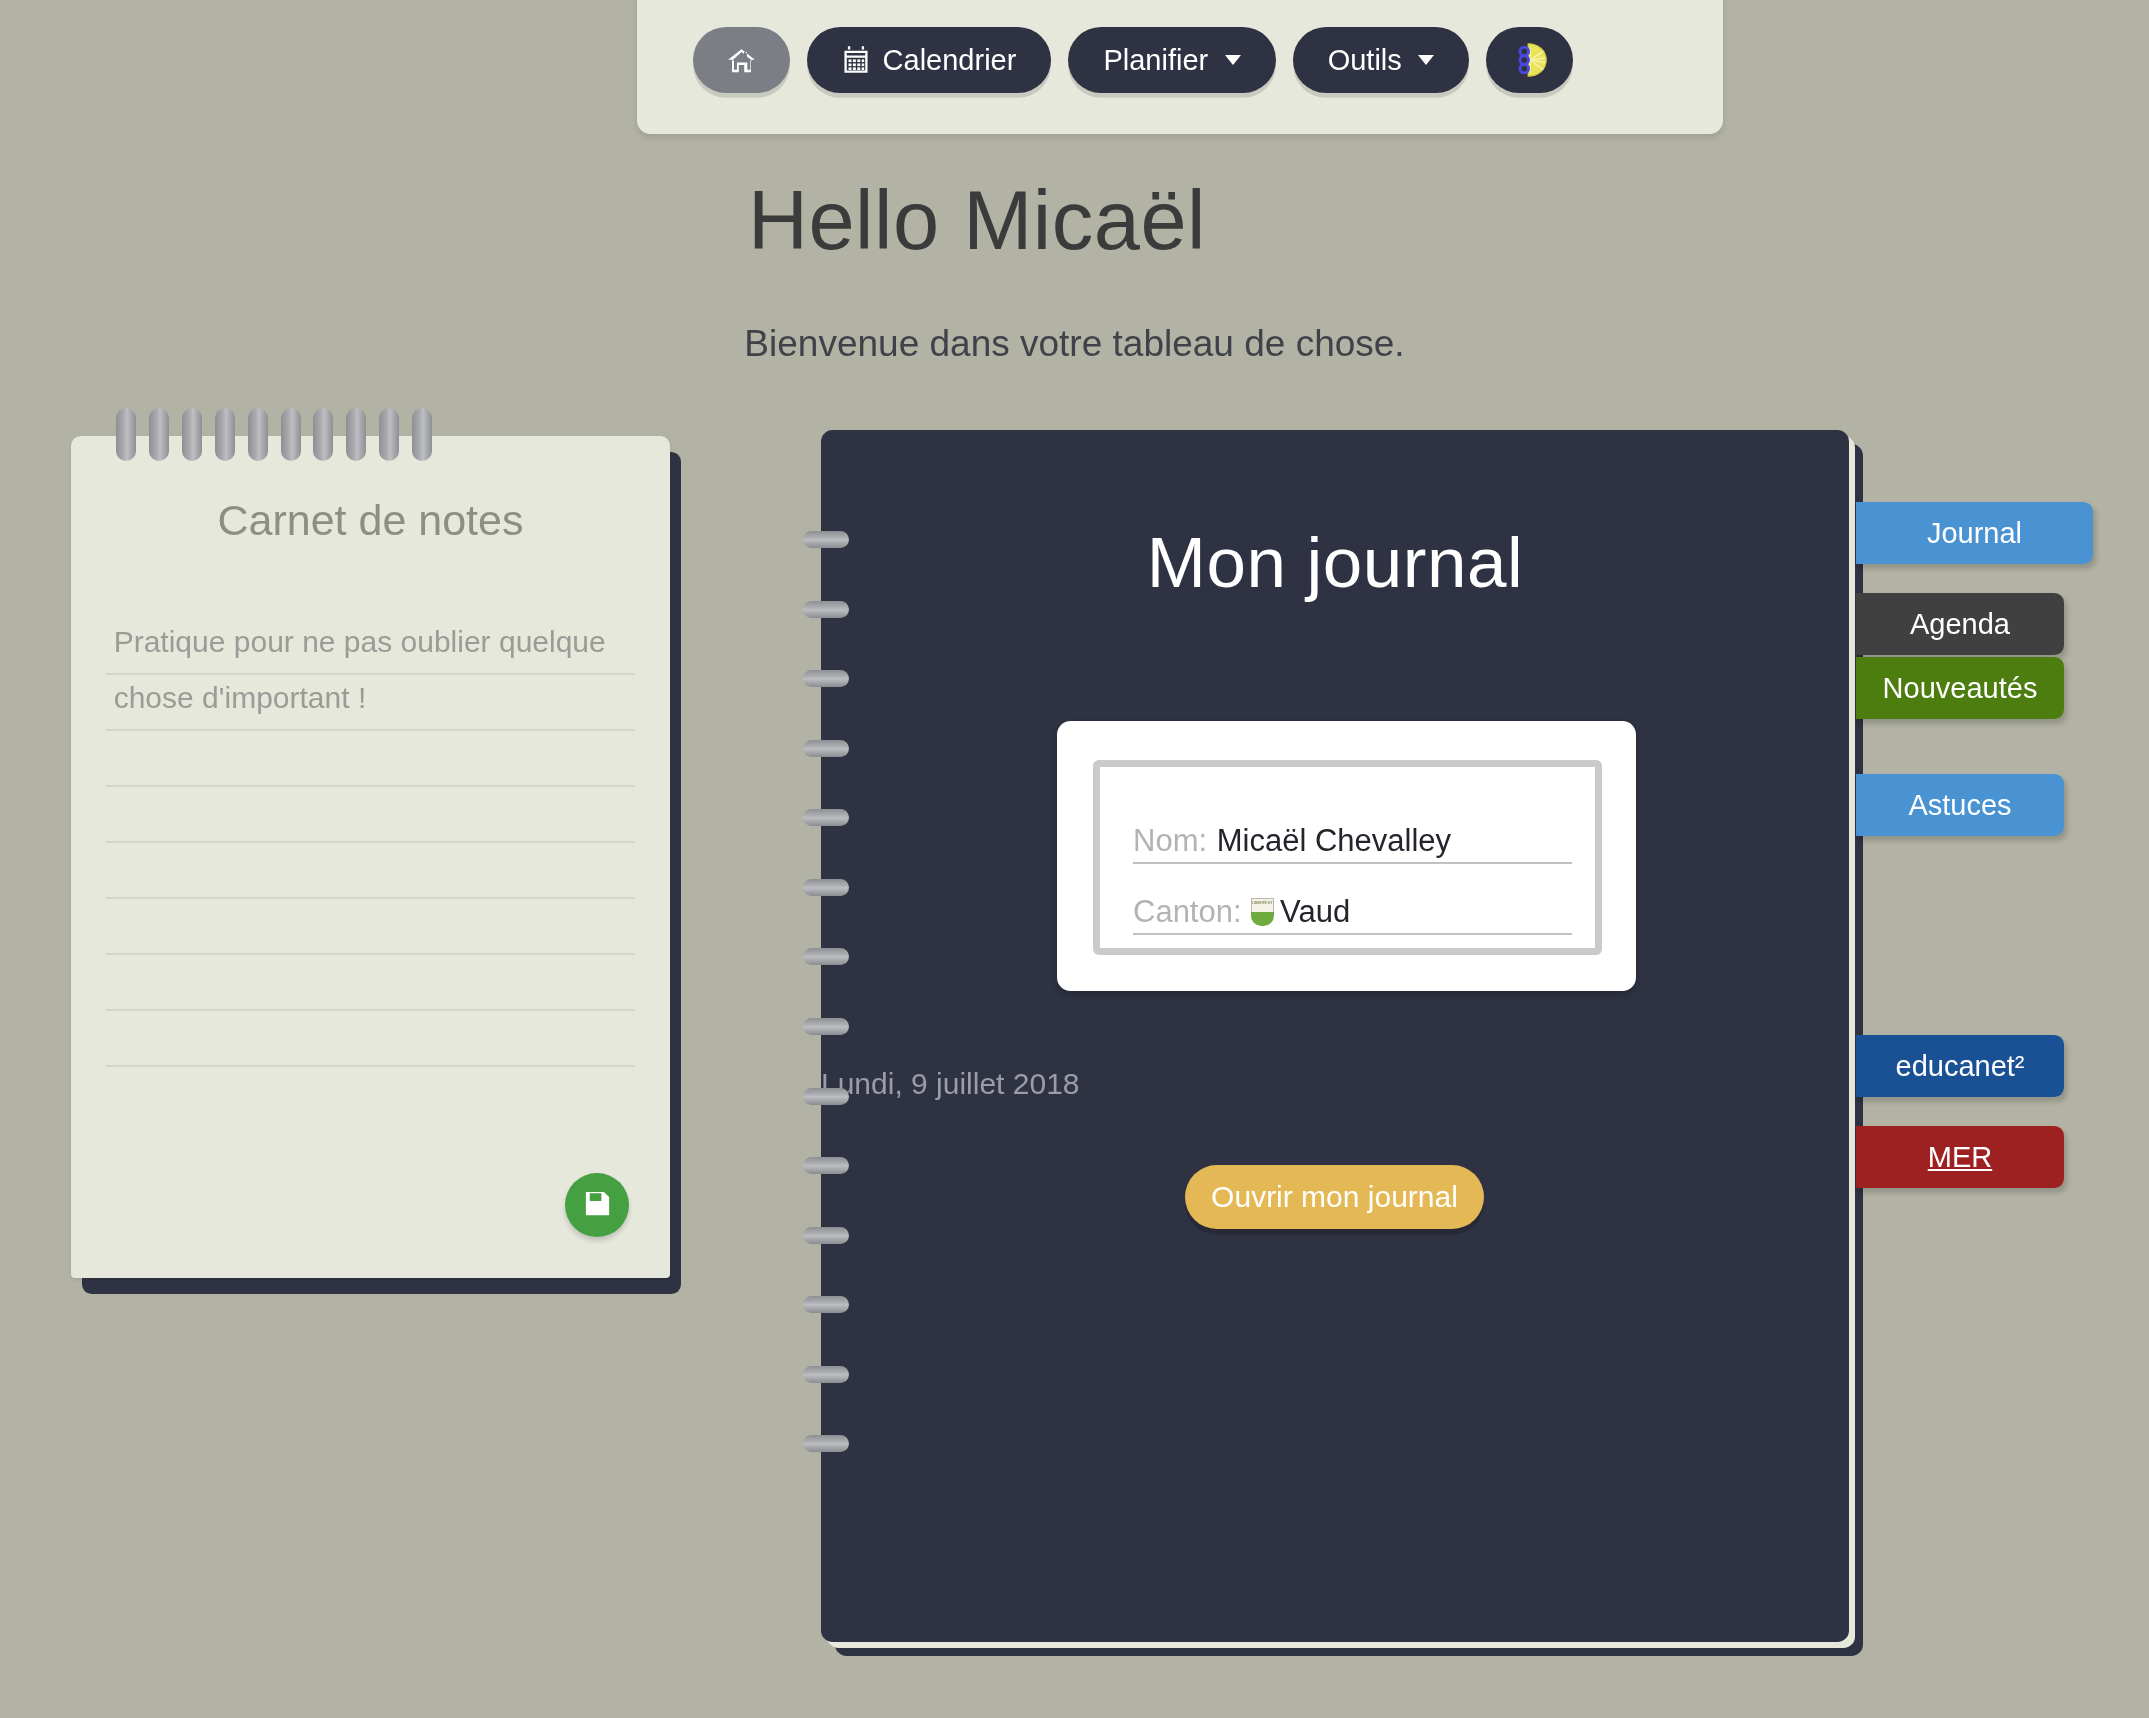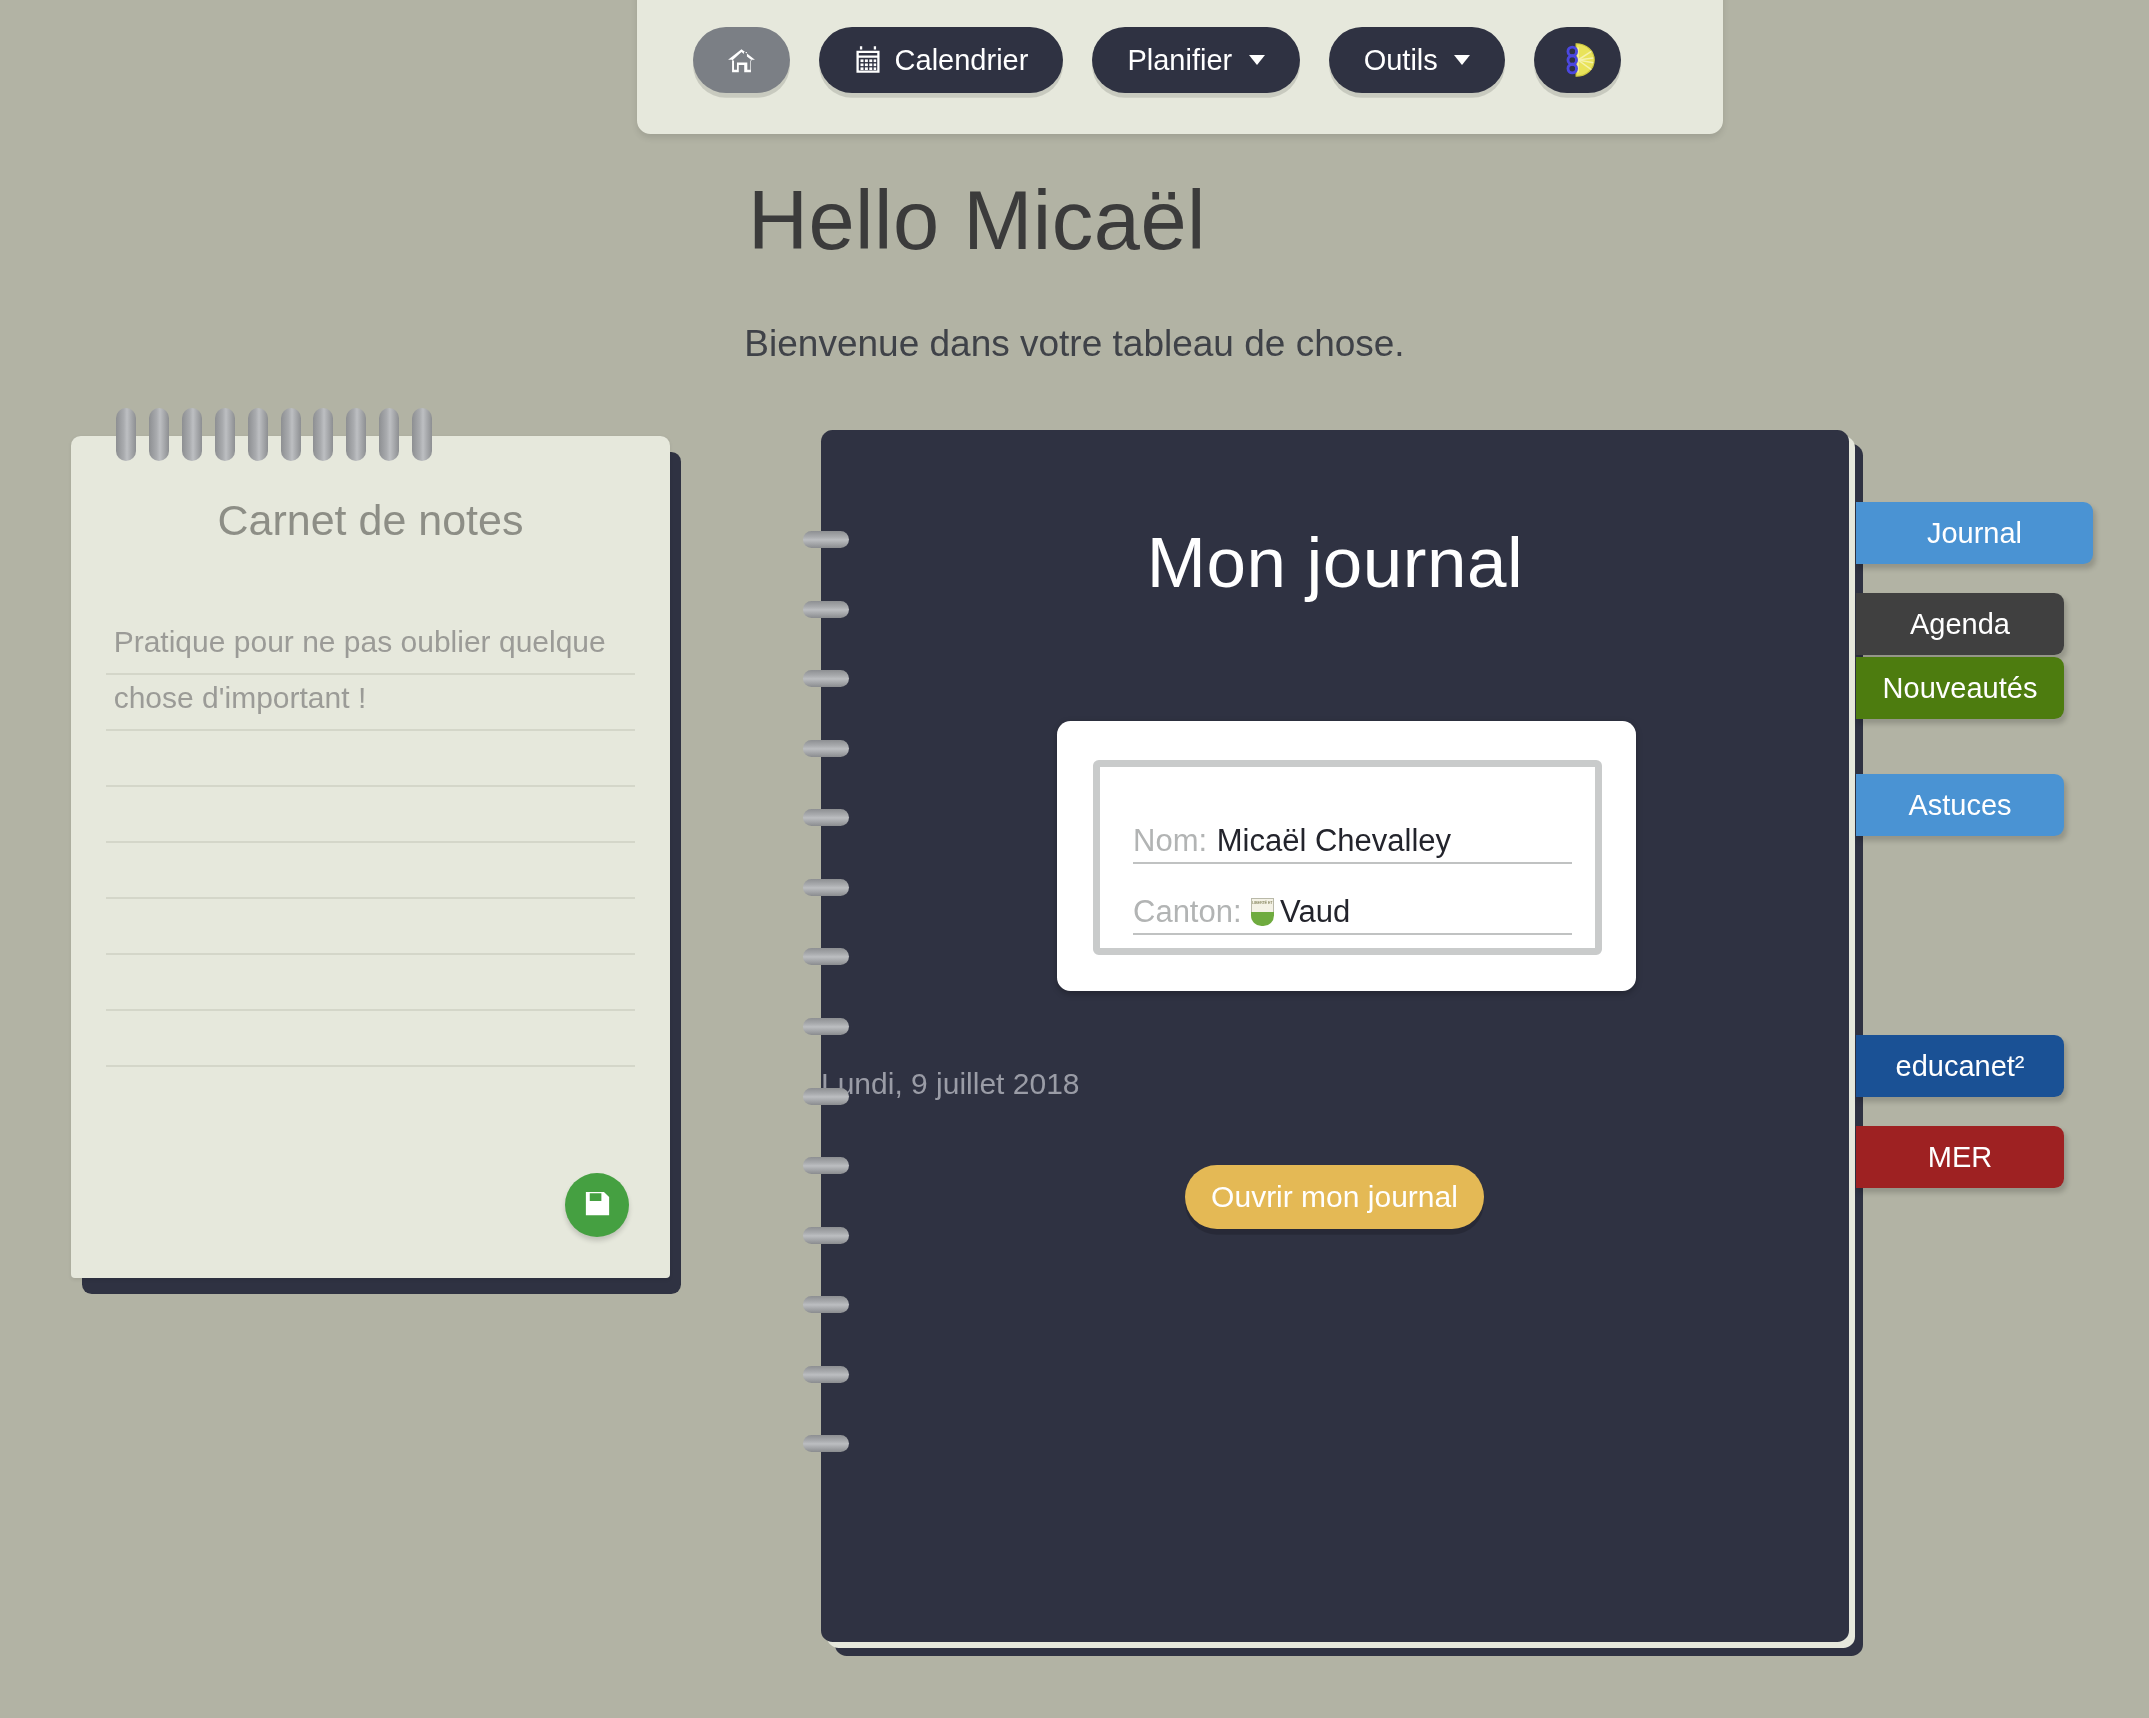--- a/index.html
+++ b/index.html
@@ -27,21 +27,21 @@
     background: #e6e8dc;
     border-radius: 13.5px;
     box-shadow: 0 3.9px 6.8px rgba(0,0,0,0.10);
   }
   .navbar {
     position: absolute;
     left: 56px;
     top: 52px;
     display: flex;
     align-items: center;
-    gap: 29px;
+    gap: 17px;
   }
   .nav-btn {
     background: #2f3242;
     color: #ffffff;
     border: none;
     border-radius: 39px;
     height: 66px;
     padding: 0 35px;
     font-size: 29px;
     font-family: "Liberation Sans", sans-serif;
@@ -529,15 +529,15 @@
   </div>
 <div class="journal-date">Lundi, 9 juillet 2018</div>
 <button class="open-journal-btn">Ouvrir mon journal</button>
 
 <div class="tabs" id="side-tabs">
     <button class="side-tab w-long" style="top: 502px; background: rgb(74, 147, 211);">Journal</button>
     <button class="side-tab w-short" style="top: 593px; background: #404040;">Agenda</button>
     <button class="side-tab w-short" style="top: 657px; background: #4d7c0f;">Nouveautés</button>
     <button class="side-tab w-short" style="top: 774px; background: rgb(74, 147, 211);">Astuces</button>
     <button class="side-tab w-short educanet" style="top: 1035px; background: rgb(26, 81, 149);">educanet²</button>
-    <button class="side-tab w-short mer" style="top: 1126px; background: rgb(158, 33, 34);">MER</button>
+    <button class="side-tab w-short mer" style="top: 1126px; background: rgb(158, 33, 34); text-decoration: underline;">MER</button>
   </div>
 
 
 </body></html>

